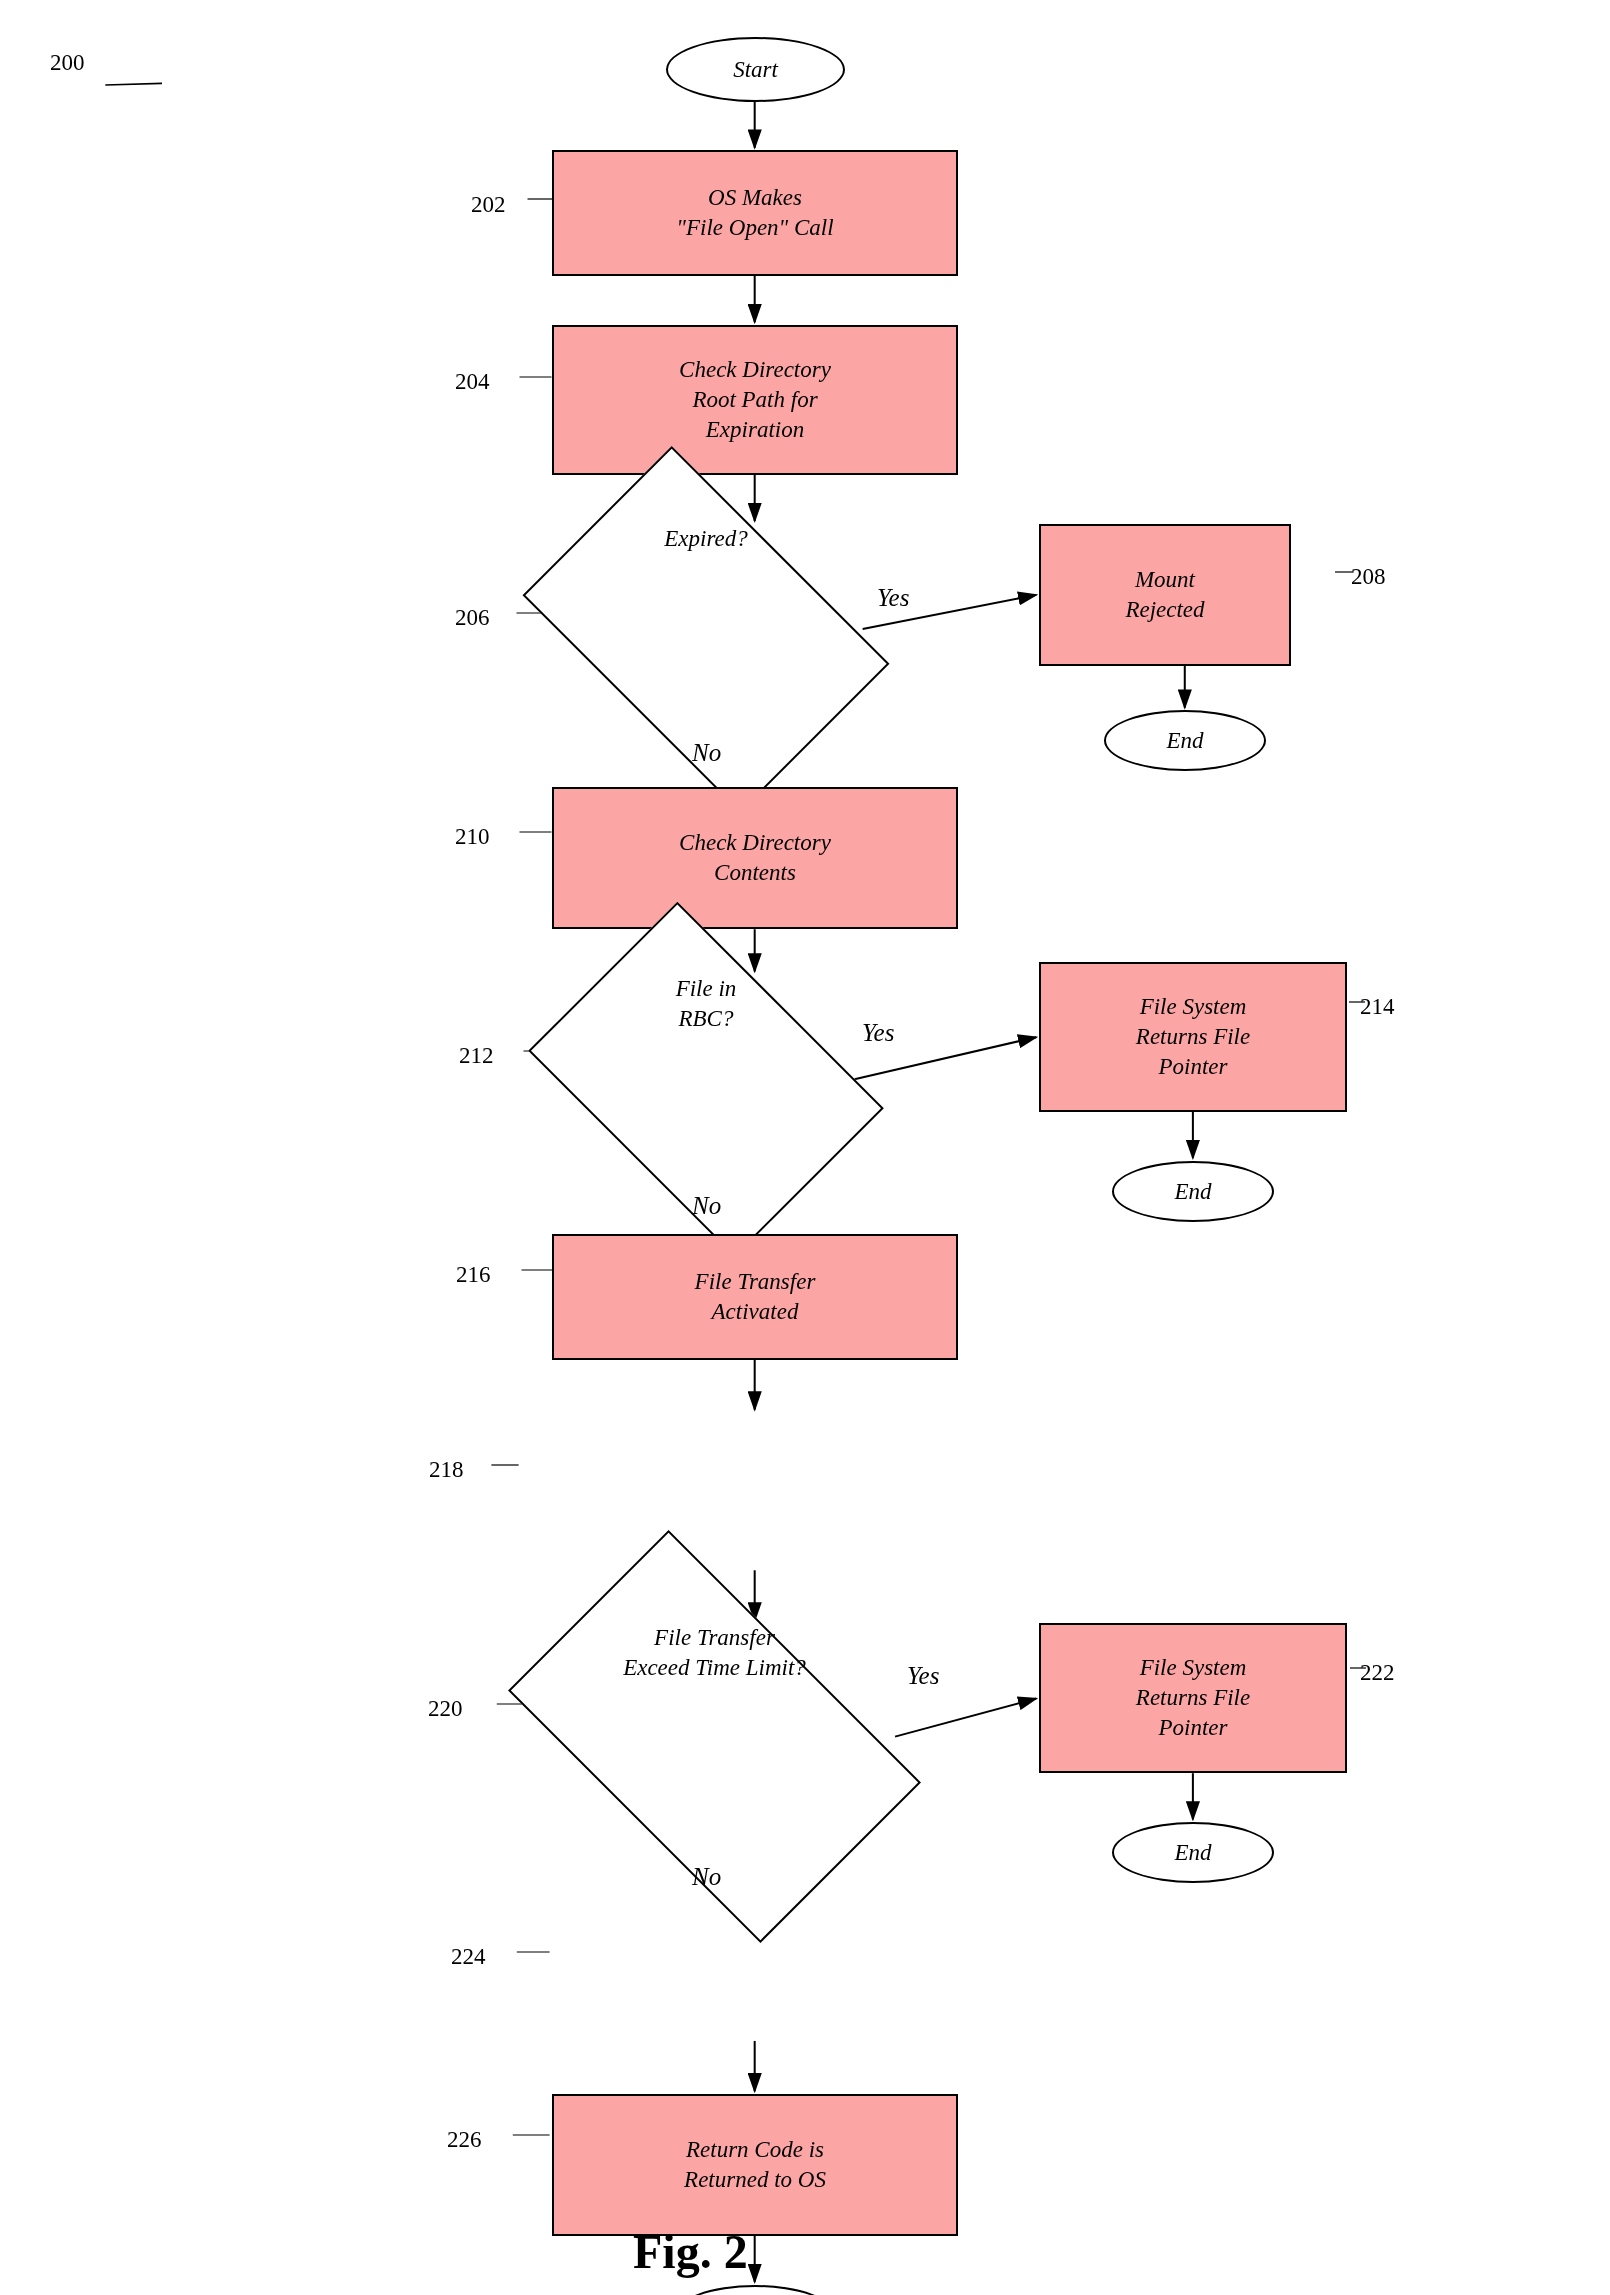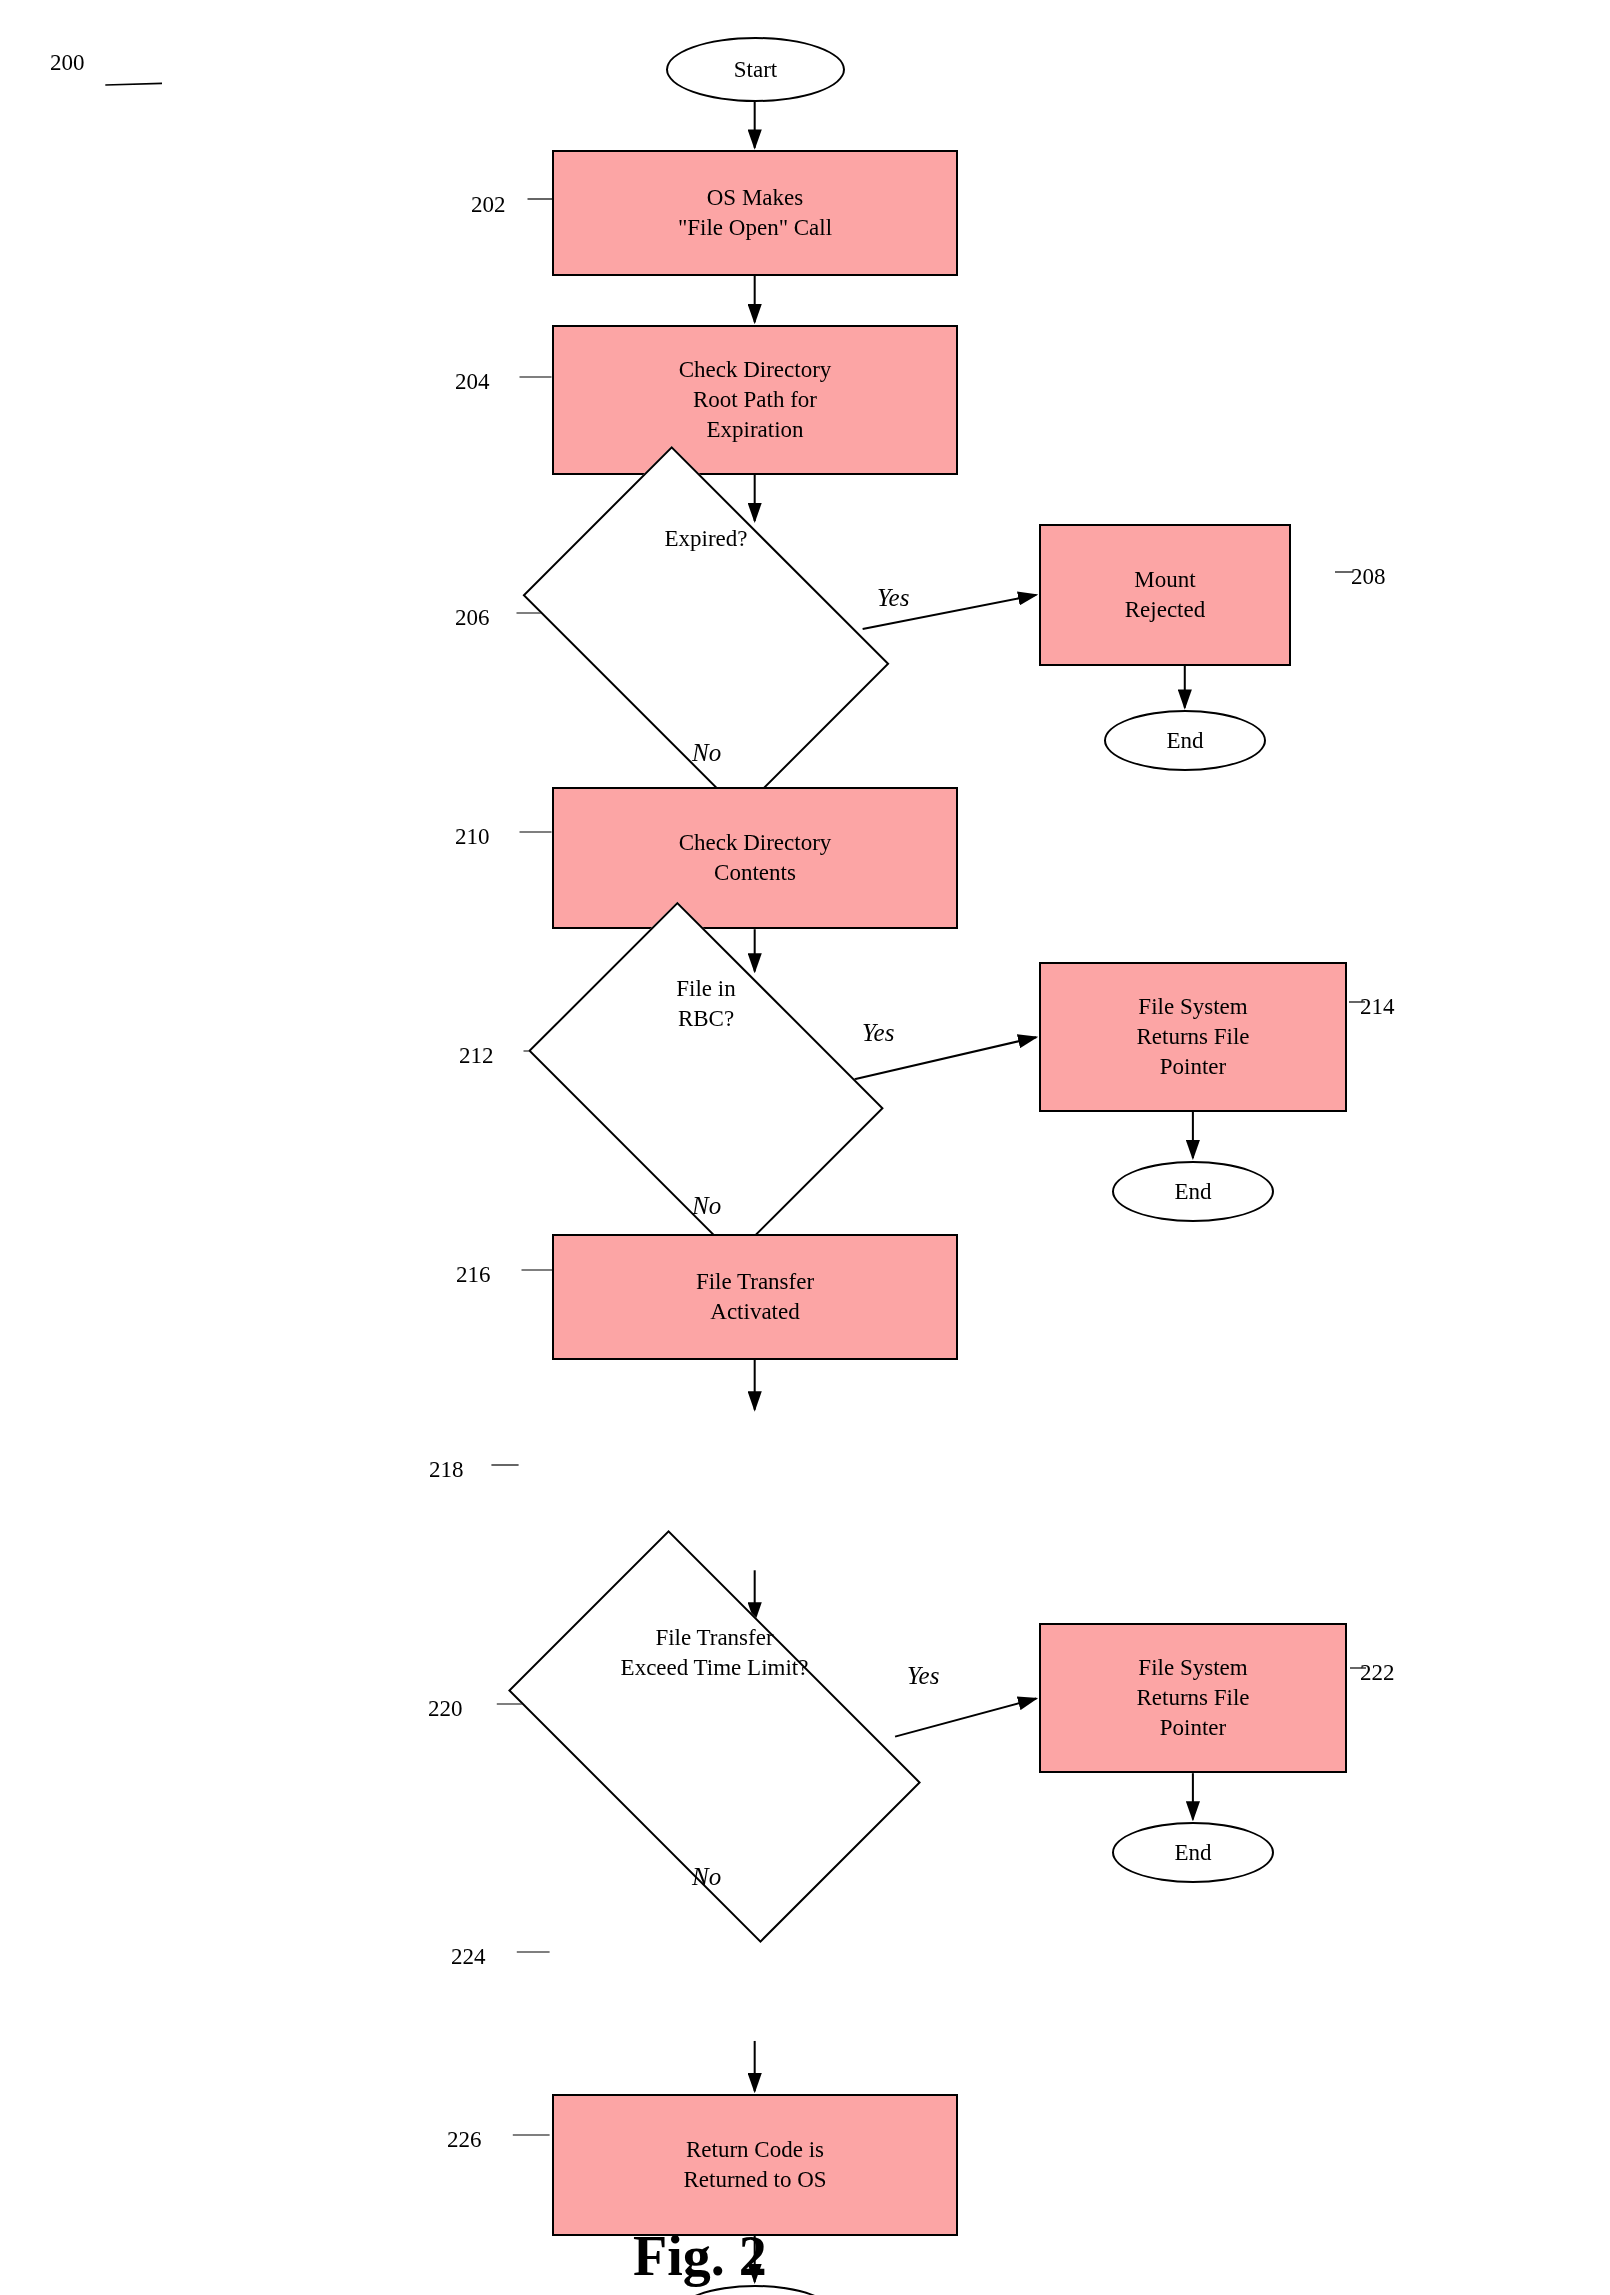--- a/index.html
+++ b/index.html
@@ -53,37 +53,38 @@
       display: flex;
       align-items: flex-start;
       justify-content: center;
       text-align: center;
       font-size: 23px;
       z-index: 2;
     }
     .label {
       font-size: 23px;
       line-height: 1.3;
+      font-style: italic;
     }
     
     .arrows-svg {
       position: absolute;
       top: 0; left: 0;
       width: 1610px;
       height: 2295px;
       pointer-events: none;
     }
     .ref-label {
       position: absolute;
       font-size: 23px;
       font-family: 'Times New Roman', Times, serif;
     }
     .fig-label {
       position: absolute;
-      font-size: 56px;
+      font-size: 48px;
       font-weight: bold;
       font-family: 'Times New Roman', Times, serif;
     }
     .yes-no-label {
       position: absolute;
       font-size: 25px;
       font-style: italic;
       font-family: 'Times New Roman', Times, serif;
     }
   </style>

